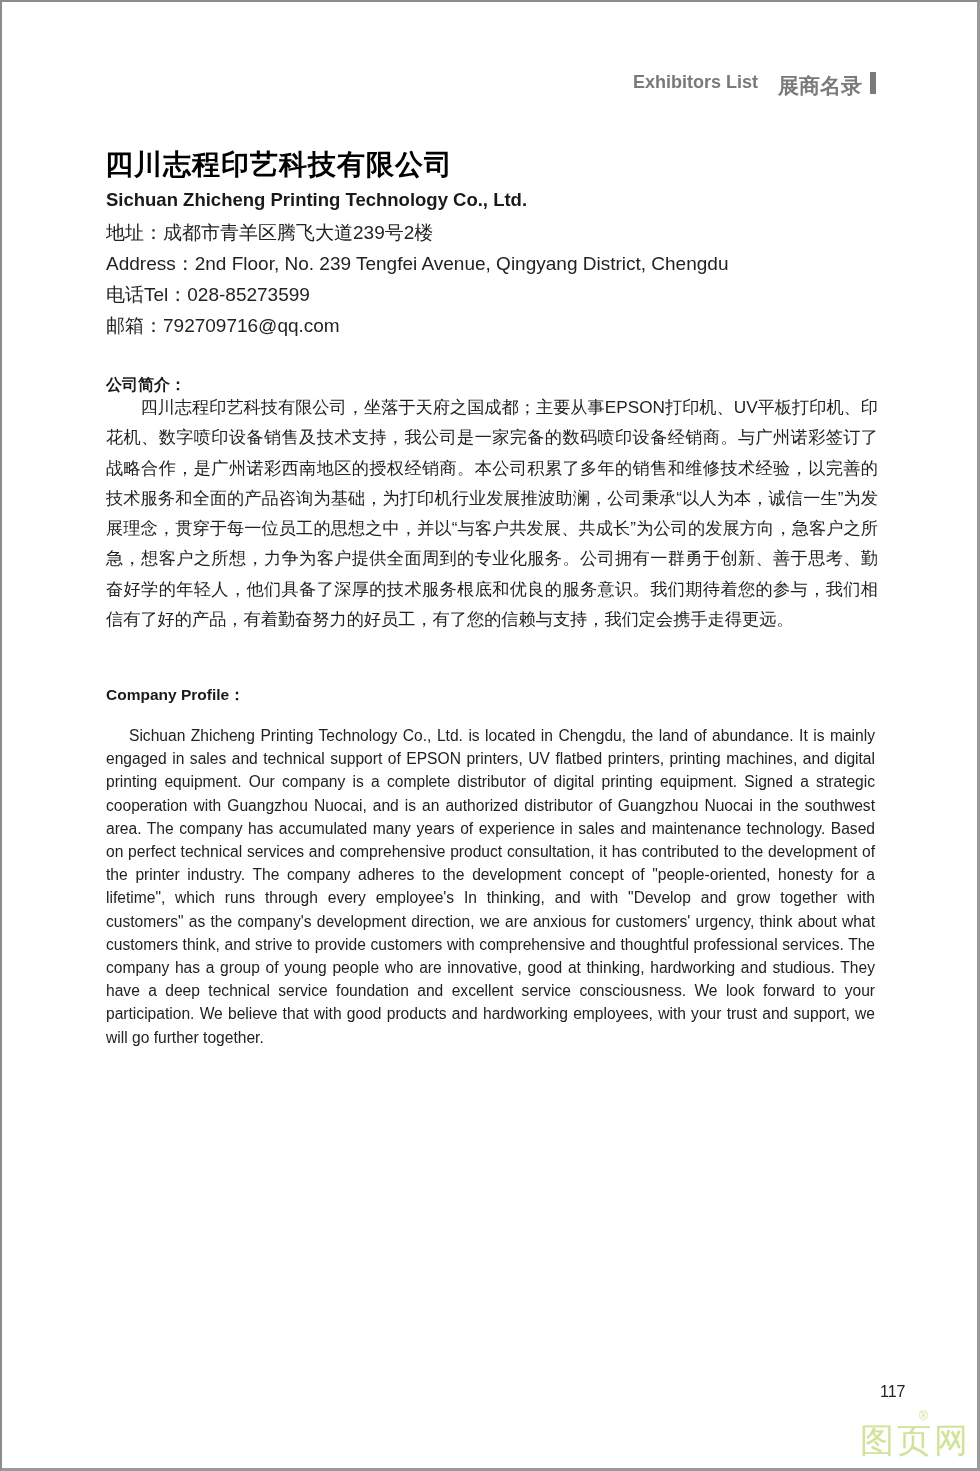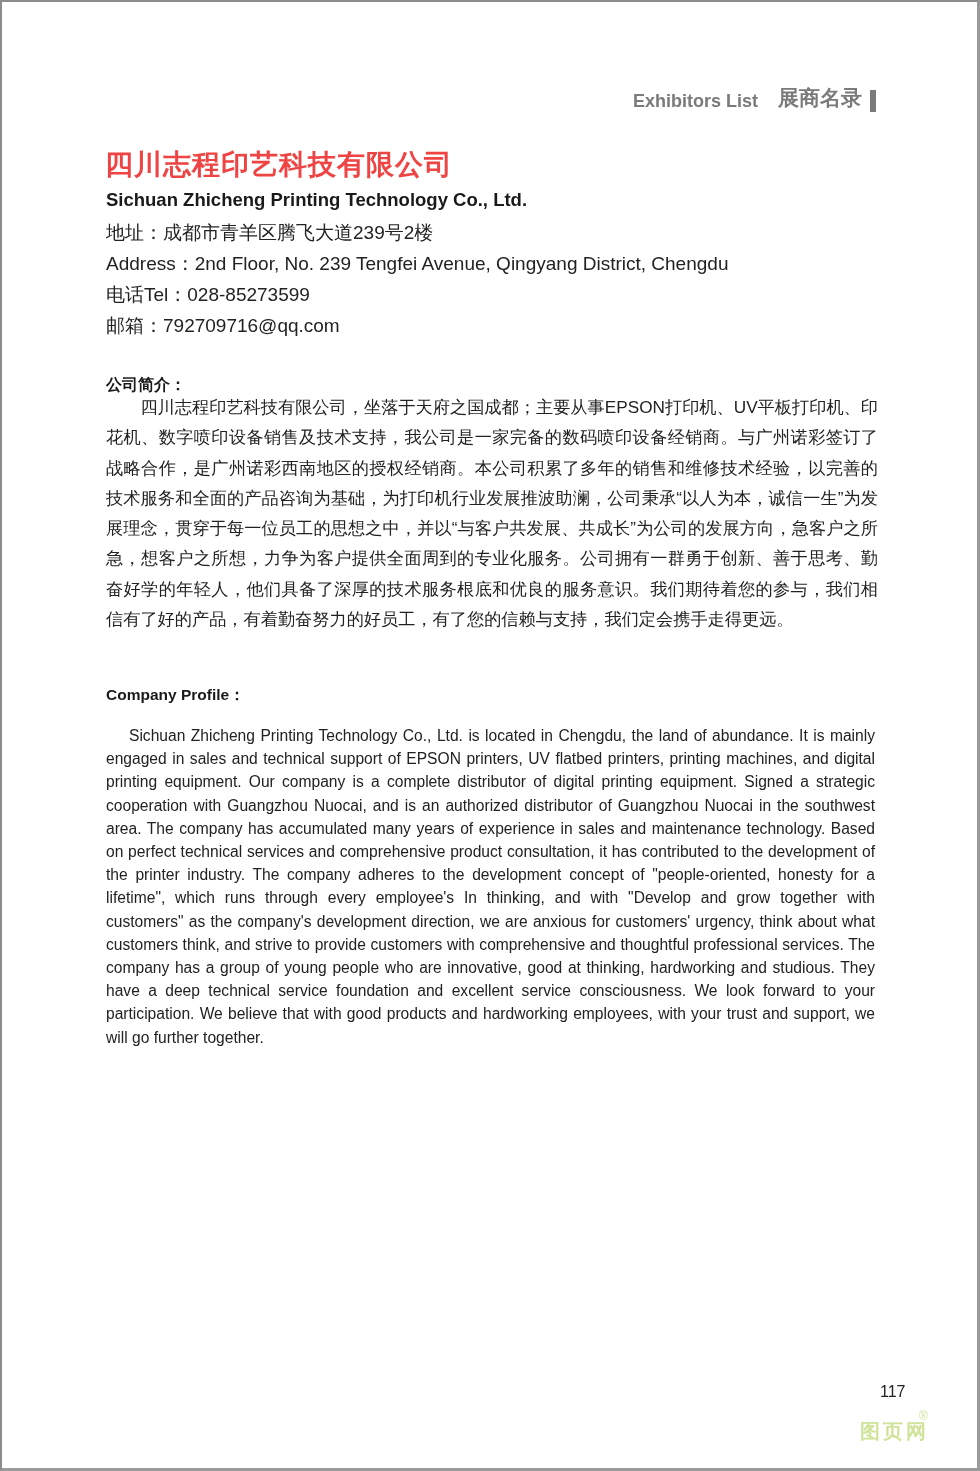--- a/index.html
+++ b/index.html
@@ -15,34 +15,34 @@
     position: absolute; left: 0; top: 0;
     width: 980px; height: 1471px;
     box-sizing: border-box;
     border-top: 2px solid #8c8c8c;
     border-left: 2px solid #8c8c8c;
     border-right: 3px solid #9a9a9a;
     border-bottom: 3px solid #9a9a9a;
     pointer-events: none;
   }
   .header-tag {
-    position: absolute; right: 104px; top: 84px;
-    display: flex; align-items: flex-end;
+    position: absolute; right: 104px; top: 72px;
+    display: flex; align-items: flex-start;
     color: #7a7a7a;
     white-space: nowrap;
   }
   .header-en { font-size: 18px; font-weight: bold; }
   .header-cn { font-size: 21px; font-weight: bold; margin-left: 20px; }
   .header-bar {
     display: inline-block; width: 6px; height: 22px;
     background: #7a7a7a; margin-left: 8px;
   }
   .company-cn {
     position: absolute; left: 105px; top: 146px;
-    font-size: 28px; font-weight: bold; color: #ef4444;
+    font-size: 28px; font-weight: bold; color: #000000;
     letter-spacing: 1px; white-space: nowrap;
   }
   .company-en {
     position: absolute; left: 106px; top: 189px;
     font-size: 18.5px; font-weight: bold; color: #1a1a1a;
     white-space: nowrap;
   }
   .contact { position: absolute; left: 106px; font-size: 19px; color: #222; white-space: nowrap; }
   .c1 { top: 220px; }
   .c2 { top: 251px; }
@@ -68,21 +68,21 @@
     text-align: justify;
     text-indent: 23px;
     margin-top: 20px;
   }
   .page-number {
     position: absolute; left: 880px; top: 1383px;
     font-size: 16px; color: #222;
   }
   .watermark {
     position: absolute; left: 860px; top: 1418px;
-    font-size: 20px; font-weight: bold; color: #cfe39a;
+    font-size: 34px; font-weight: normal; color: #cfe39a;
     letter-spacing: 3px; white-space: nowrap;
   }
   .watermark-reg {
     position: absolute; left: 919px; top: 1409px;
     font-size: 12px; color: #cfe39a;
   }
 </style>
 </head>
 <body>
 

